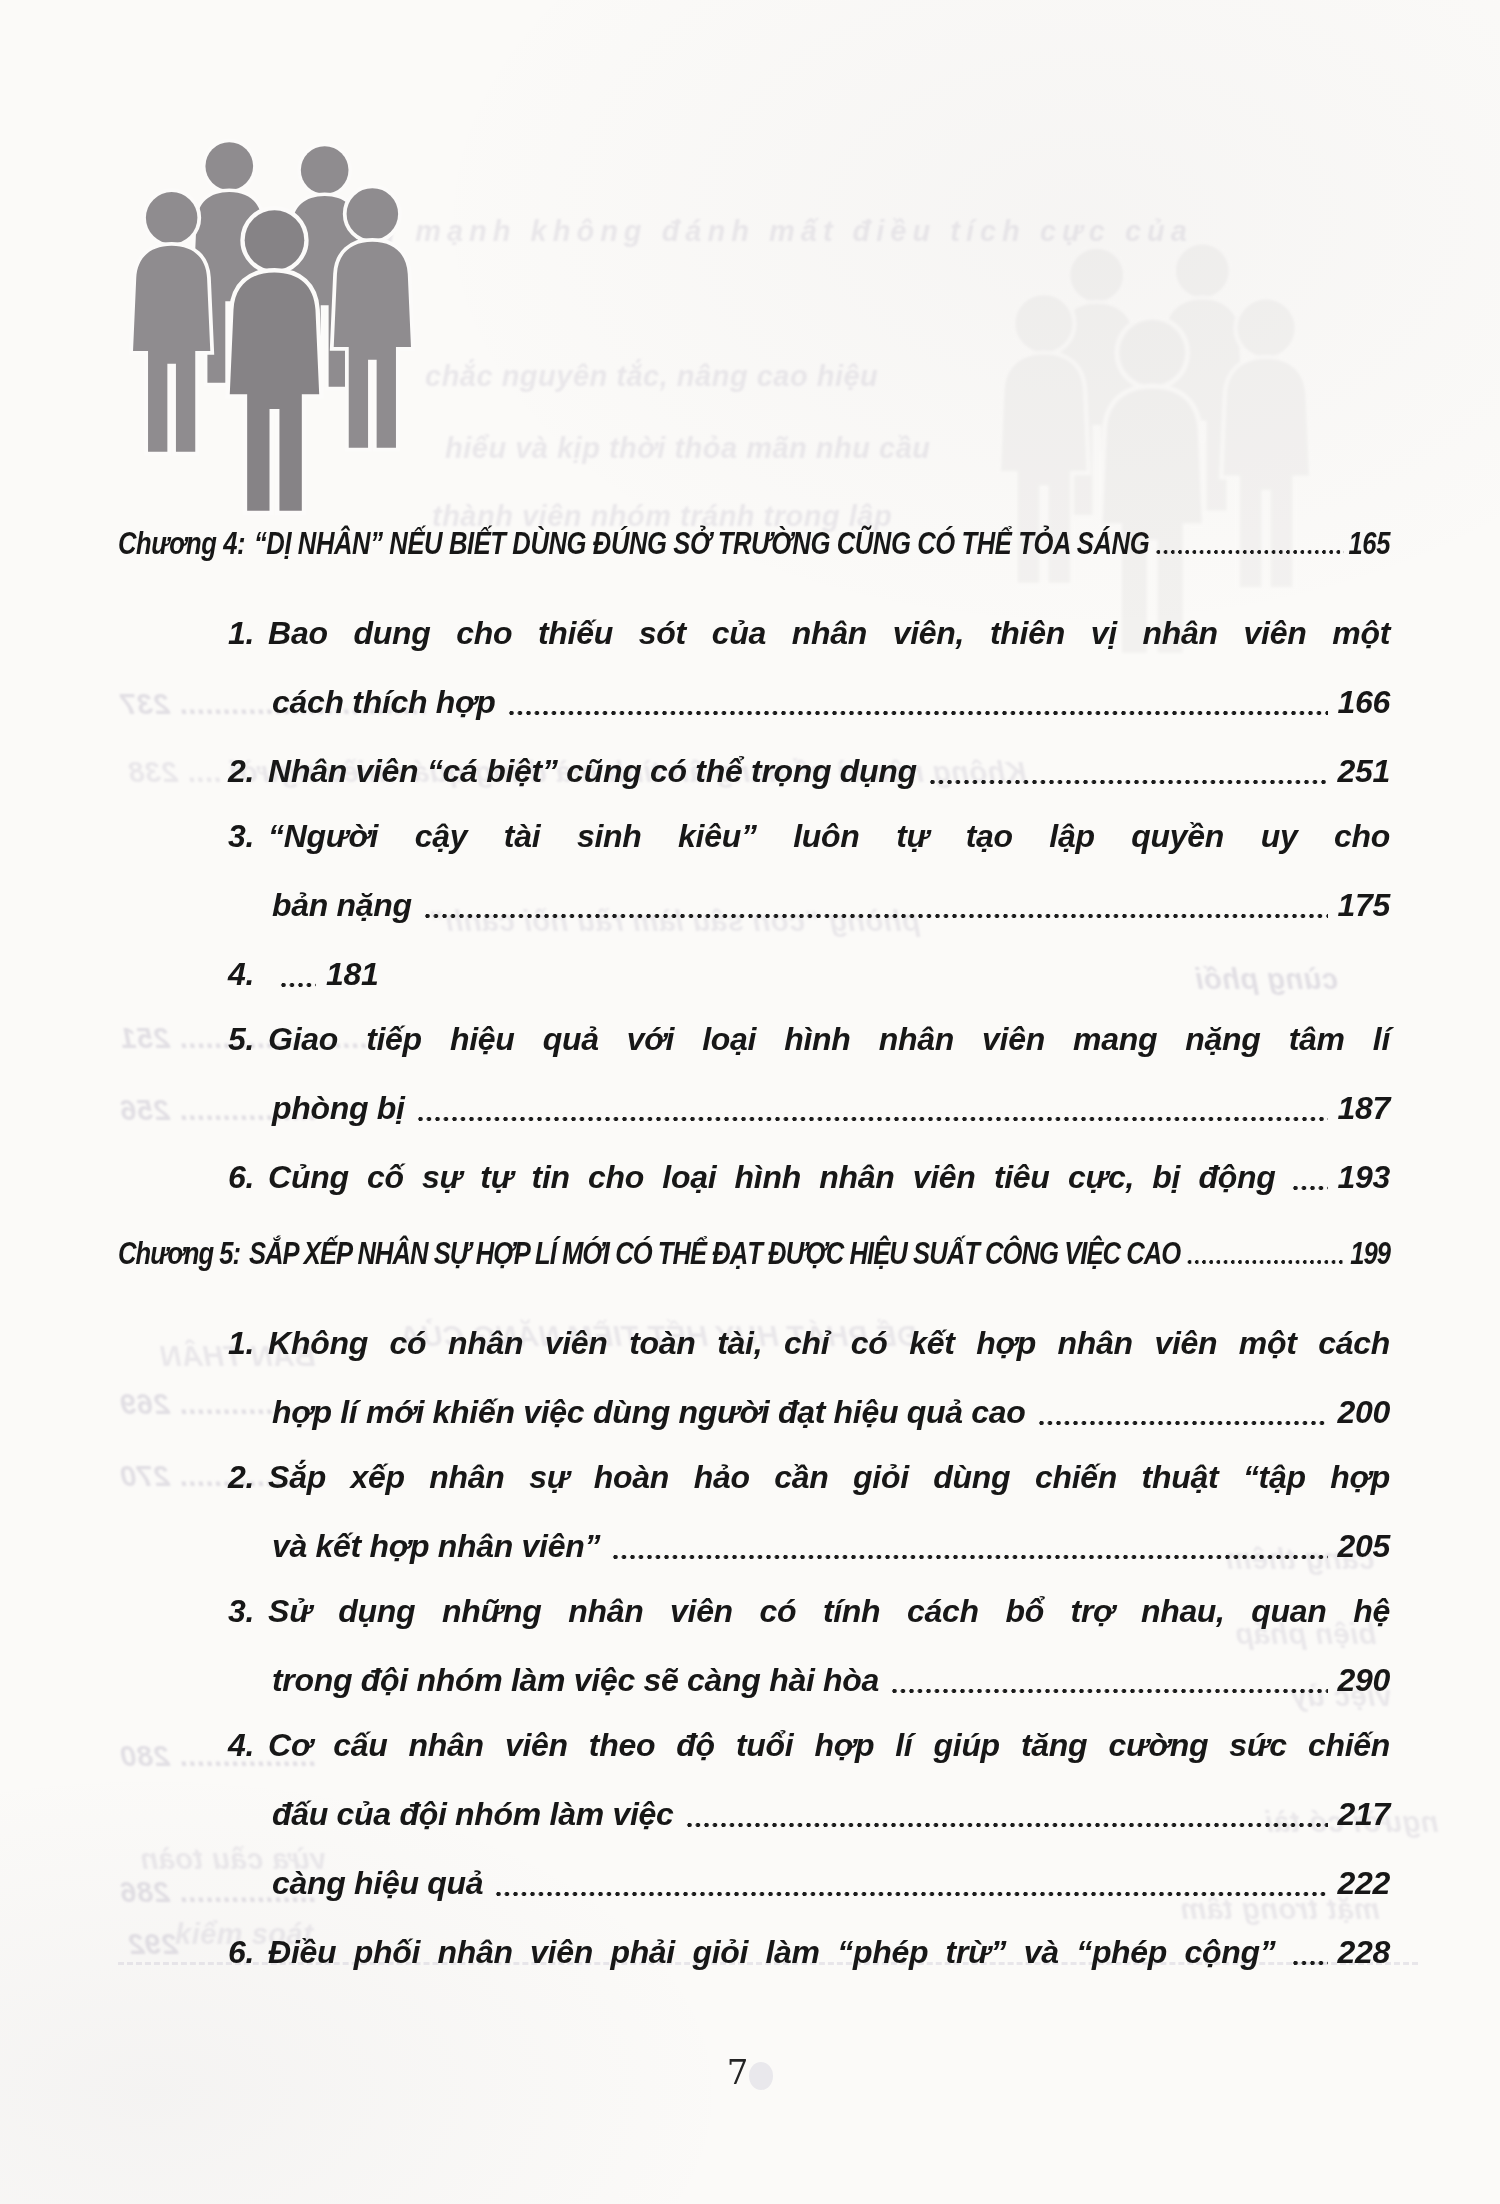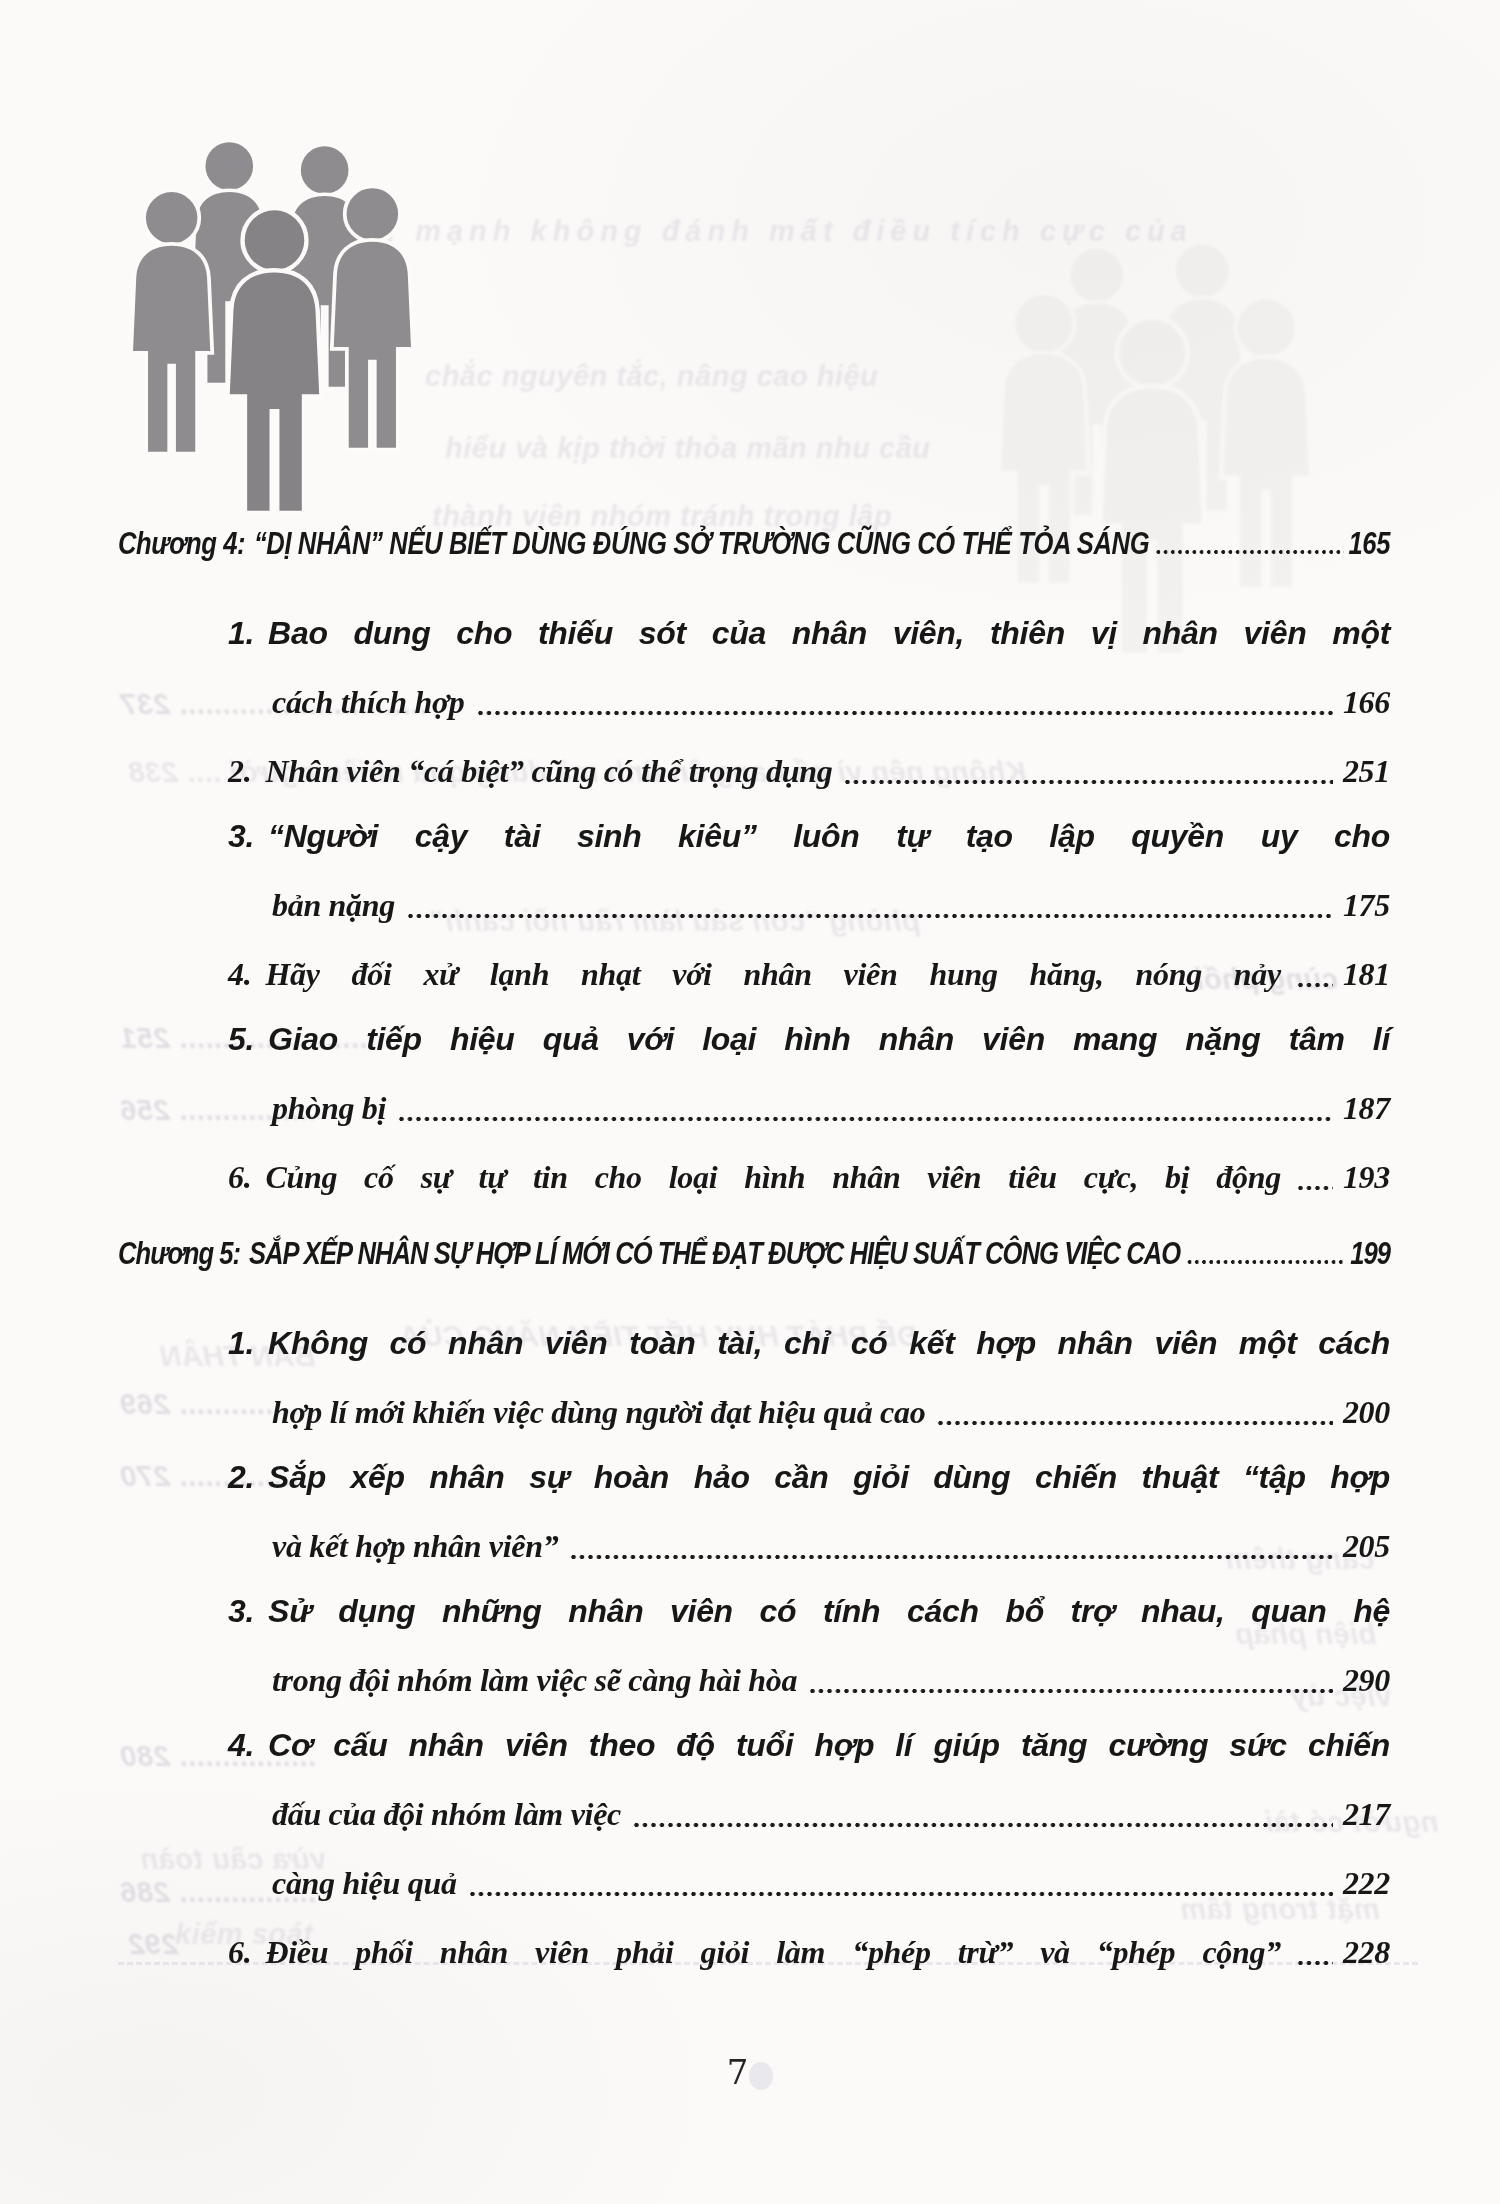--- a/index.html
+++ b/index.html
@@ -50,21 +50,21 @@
   .hleader { flex:1 0 24px; height:6px; margin:0 6px 7px 8px;
              background:radial-gradient(circle at 3.5px 3px, #1a1a1a 2px, transparent 2.4px) repeat-x;
              background-size:9px 6px; }
   .ch-page { flex:none; }
 
   .item { padding-left:110px; margin-bottom:4px; font-style:italic; font-weight:bold;
           font-size:32px; letter-spacing:-0.3px; }
   .line { height:65px; }
   .l1 { line-height:65px; text-align:justify; text-align-last:justify; }
   .num { margin-right:14px; }
-  .last { display:flex; align-items:flex-end; box-sizing:border-box; padding-bottom:10px;font-family:Liberation Serif, serif; }
+  .last { display:flex; align-items:flex-end; box-sizing:border-box; padding-bottom:10px; }
   .last.ind { padding-left:44px; }
   .fill { flex:1; text-align:justify; text-align-last:justify; margin-right:4px; }
   .leader { flex:1 1 auto; height:6px; margin:0 10px 5px 12px;
             background:radial-gradient(circle at 3.5px 3px, #1b1b1b 2px, transparent 2.4px) repeat-x;
             background-size:8.5px 6px; }
   .leader.short { flex:0 0 36px; }
   .pg { flex:none; }
 
   
   .pagenum {
@@ -187,21 +187,20 @@
       <div class="line last ind">
           <span>bản nặng</span>
           <span class="leader"></span>
           <span class="pg">175</span>
         </div>
     </div>
 
     <div class="item">
       <div class="line last">
           <span class="num">4.</span>
-          <span class="fill">Hãy đối xử lạnh nhạt với nhân viên hung hăng, nóng nảy</span>
           <span class="leader short"></span>
           <span class="pg">181</span>
         </div>
     </div>
 
     <div class="item">
       <div class="line l1"><span class="num">5.</span><span>Giao tiếp hiệu quả với loại hình nhân viên mang nặng tâm lí</span></div>
       <div class="line last ind">
           <span>phòng bị</span>
           <span class="leader"></span>

